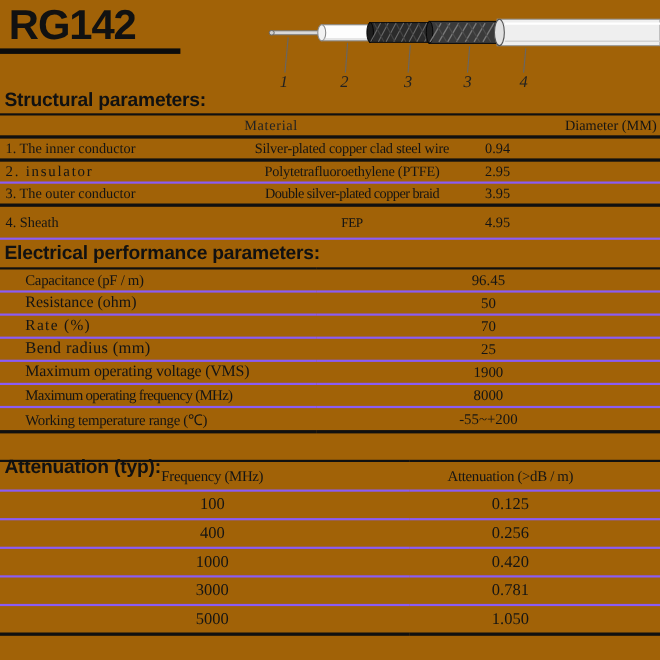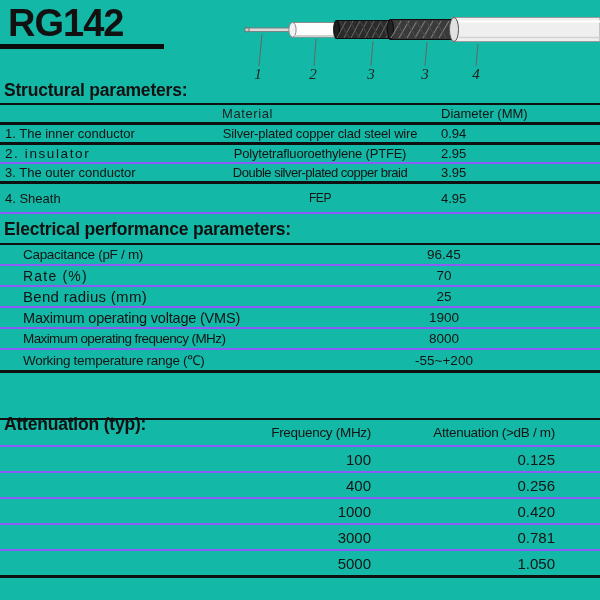--- a/index.html
+++ b/index.html
@@ -1,48 +1,48 @@
 <!DOCTYPE html>
 <html><head>
 <meta charset="utf-8">
 <style>
   html,body{margin:0;padding:0;background:#fff;}
-  #page{position:relative;width:600px;height:600px;background:#14b8a6;overflow:hidden;
+  #page{position:relative;width:600px;height:600px;background:#a16207;overflow:hidden;
         font-family:"Liberation Sans", sans-serif;color:#1a1a1a;}
 
   
   .title{position:absolute;left:8px;top:2px;font-size:38px;font-weight:700;
          letter-spacing:-1px;color:#111;}
   .title-rule{position:absolute;left:0;top:44px;width:164px;height:5px;background:#0c0c0c;}
 
   
   .diagram{position:absolute;left:240px;top:8px;width:360px;height:80px;}
   .dig-num{font-family:"Liberation Serif", serif;font-style:italic;font-size:15px;fill:#222;}
 
   
   .sec-h{position:absolute;left:4px;font-size:17.5px;font-weight:600;letter-spacing:-0.2px;color:#111;}
   #h-struct{top:80px;}
   #h-elec{top:219px;}
   #h-att{top:414px;}
 
   
   table{position:absolute;left:0;width:600px;border-collapse:collapse;table-layout:fixed;}
-  td{vertical-align:middle;color:#141414;overflow:hidden;white-space:nowrap;}
+  td{vertical-align:middle;color:#141414;overflow:hidden;white-space:nowrap;font-family:Liberation Serif, serif;}
   tr.b2 td{border-bottom:2px solid #8b5cf6;}
   tr.b3 td{border-bottom:3px solid #101010;}
 
   
   #t-struct{top:103px;border-top:2px solid #101010;}
   #t-struct td{font-size:13px;}
   #t-struct .hrow td{height:13px;}
   .s-name{text-align:left;padding-left:5px;font-size:14px;}
   .s-mat{text-align:center;font-size:12.5px;letter-spacing:-0.2px;}
   .s-dia{text-align:left;font-size:13.5px;margin-top:47px;}
   .h-mat{text-align:left;padding-left:22px;font-size:15px;letter-spacing:0.6px;color:#222;}
-  .h-dia{padding-right:16px;font-size:13.5px;}
+  .h-dia{text-align:right;padding-right:3px;font-size:13.5px;}
   #t-struct .r1 td{height:13px;}
   #t-struct .r2 td{height:13px;}
   #t-struct .r3 td{height:14px;}
   #t-struct .r4 td{height:26px;}
   #t-struct .r2 .s-name{letter-spacing:1.6px;font-size:13.5px;}
   #t-struct .r3 .s-mat{letter-spacing:-0.5px;}
   #t-struct .r4 .s-mat{font-size:12px;letter-spacing:-0.4px;}
 
   
   #t-elec{top:243px;border-top:2px solid #101010;}
@@ -52,21 +52,21 @@
   #t-elec .w1 .e-label{font-size:13.5px;letter-spacing:-0.3px;}
   #t-elec .w2 .e-label{font-size:14.5px;}
   #t-elec .w3 .e-label{letter-spacing:1.2px;}
   #t-elec .w4 .e-label{font-size:15px;letter-spacing:0.3px;}
   #t-elec .w5 .e-label{font-size:14.5px;letter-spacing:-0.2px;}
   #t-elec .w6 .e-label{font-size:13.5px;letter-spacing:-0.6px;}
   #t-elec .w7 .e-label{font-size:13.5px;letter-spacing:-0.3px;}
 
   
   #t-att{top:418px;border-top:2px solid #101010;}
-  #t-att td{height:22px;text-align:right;}
+  #t-att td{height:22px;text-align:center;}
   #t-att .hrow td{height:23px;font-size:13.5px;letter-spacing:-0.3px;}
   .a-freq{padding-left:15px;font-size:15px;}
   .a-val{padding-right:45px;font-size:15px;}
 </style>
 </head>
 <body>
 
 <div id="page">
 
   <div class="title">RG142</div>
@@ -190,20 +190,24 @@
   <table id="t-elec">
     <colgroup>
         <col style="width:288px">
         <col style="width:312px">
       </colgroup>
     <tbody>
         <tr class="w1 b2">
       <td class="e-label">Capacitance (pF / m)</td>
       <td class="e-val">96.45</td>
     </tr>
+    <tr class="w2 b2">
+      <td class="e-label">Resistance (ohm)</td>
+      <td class="e-val">50</td>
+    </tr>
     <tr class="w3 b2">
       <td class="e-label">Rate (%)</td>
       <td class="e-val">70</td>
     </tr>
     <tr class="w4 b2">
       <td class="e-label">Bend radius (mm)</td>
       <td class="e-val">25</td>
     </tr>
     <tr class="w5 b2">
       <td class="e-label">Maximum operating voltage (VMS)</td>

